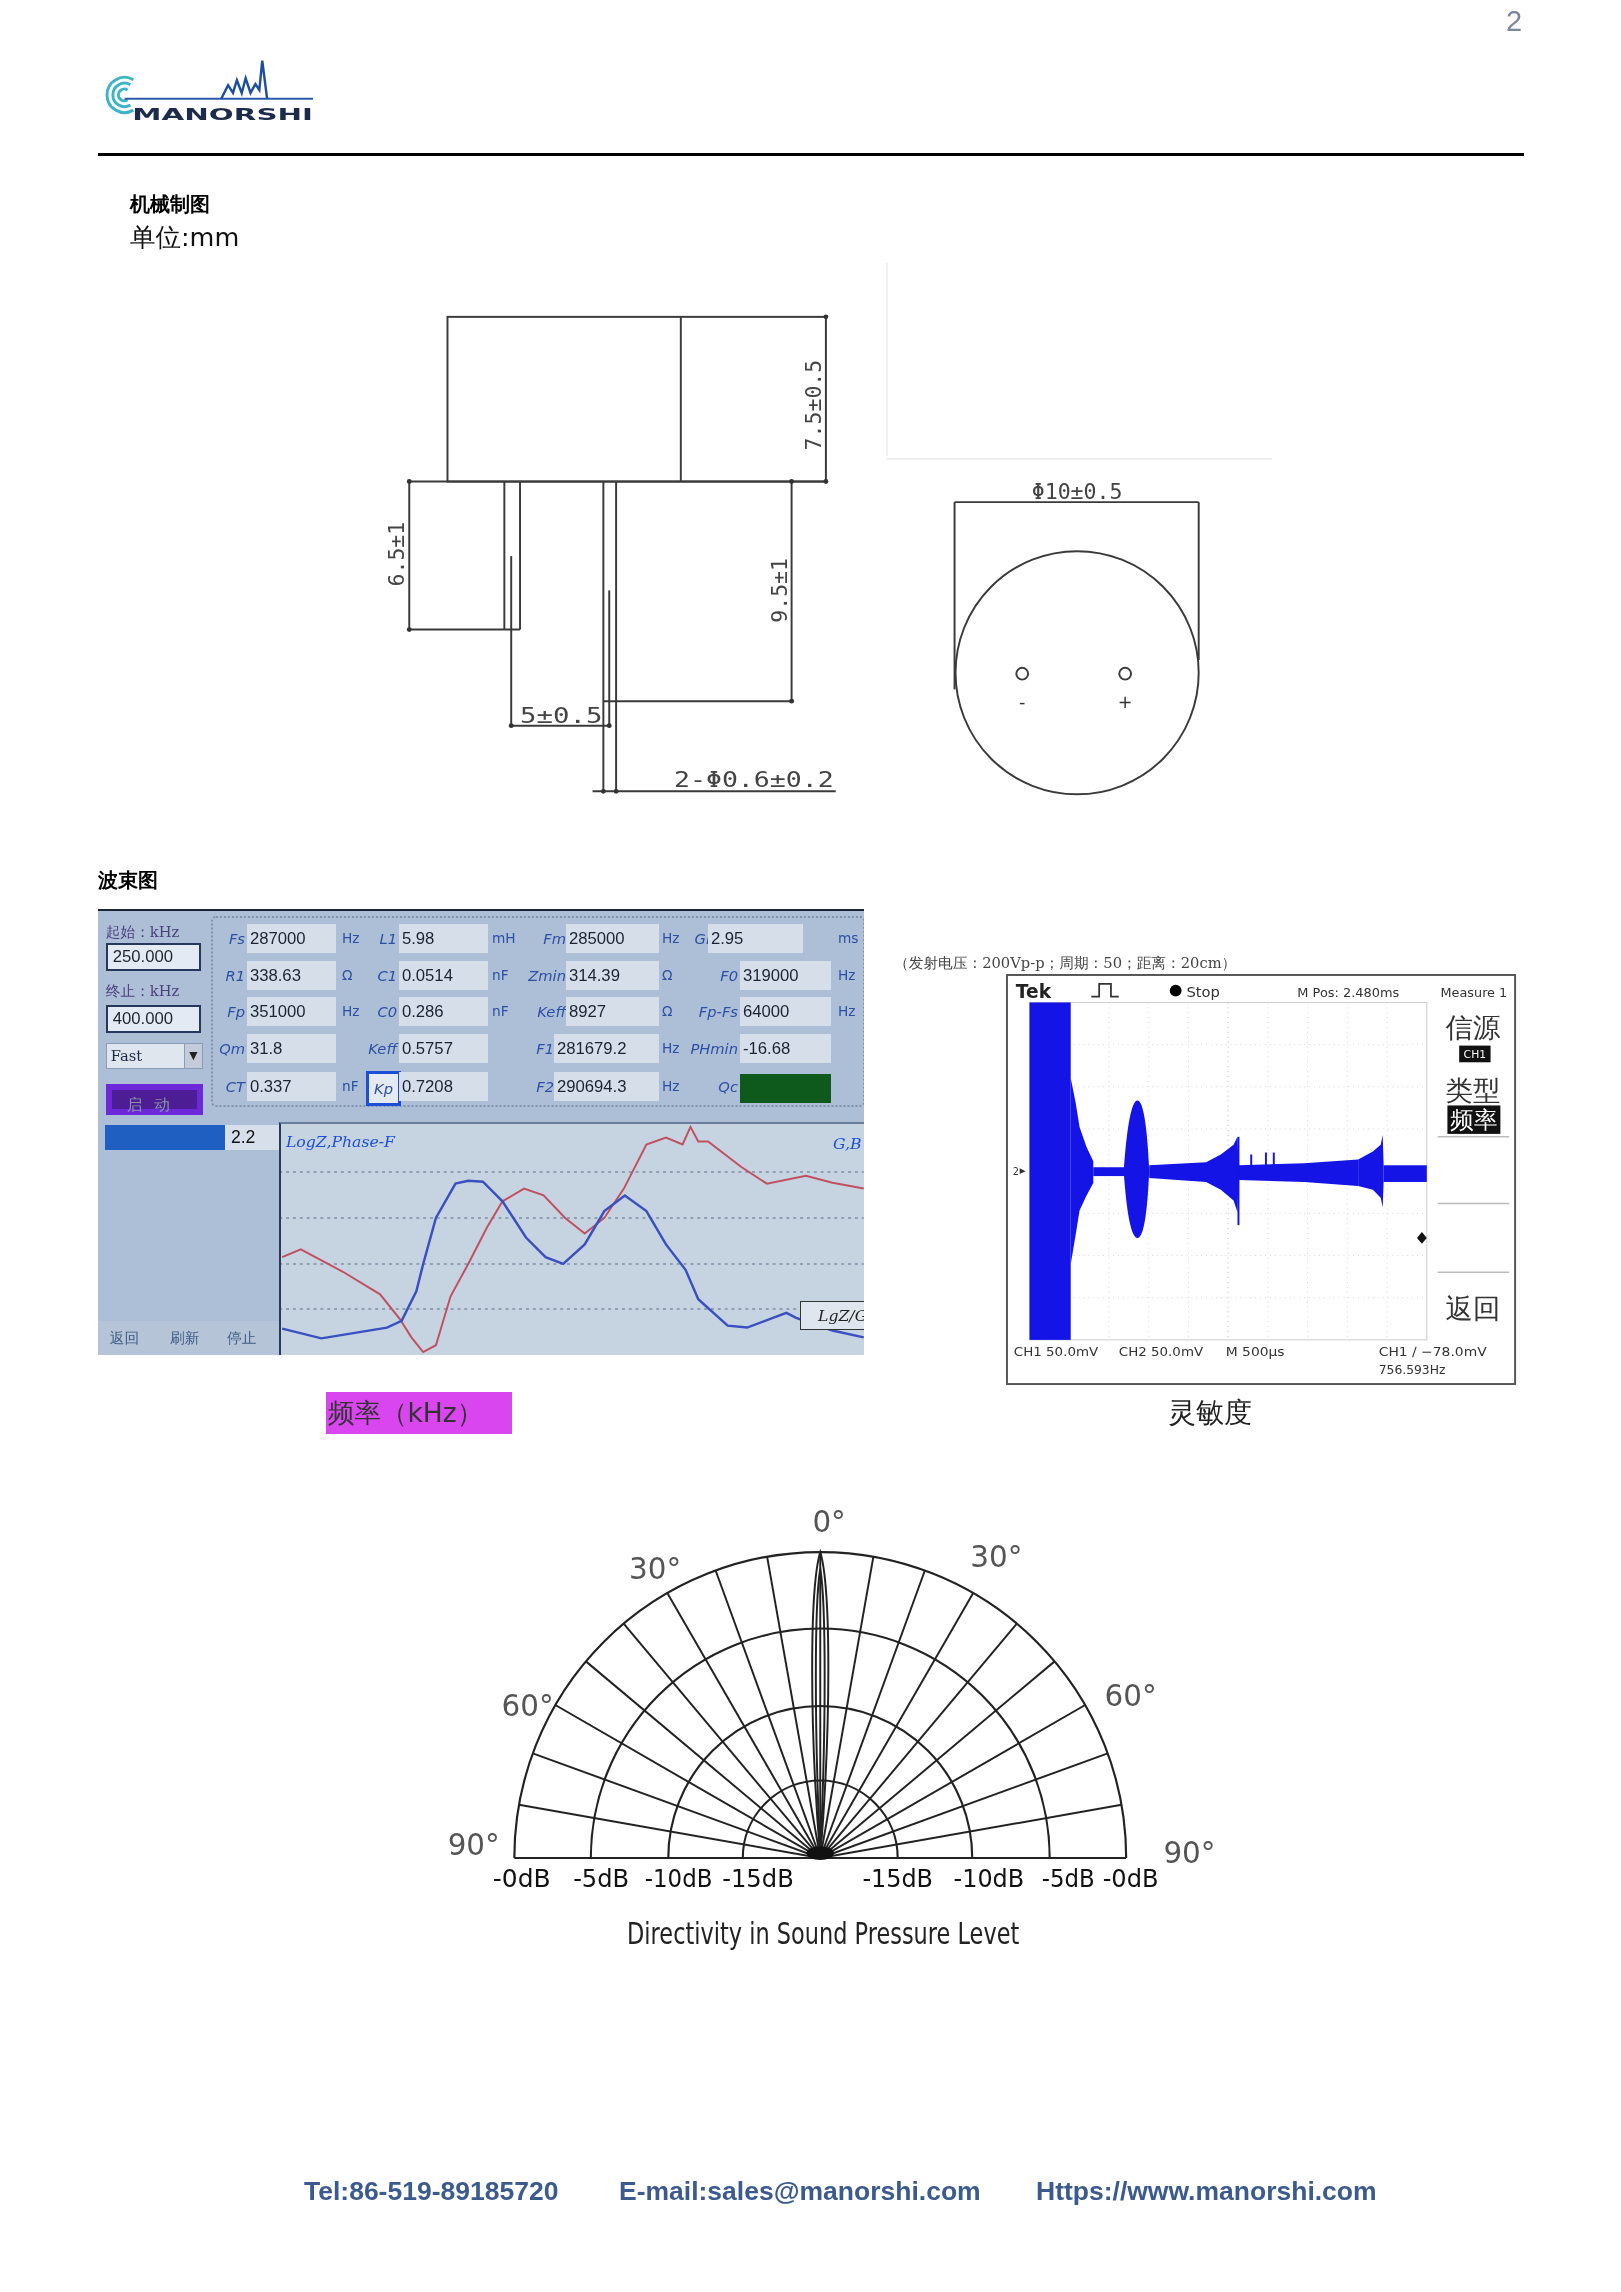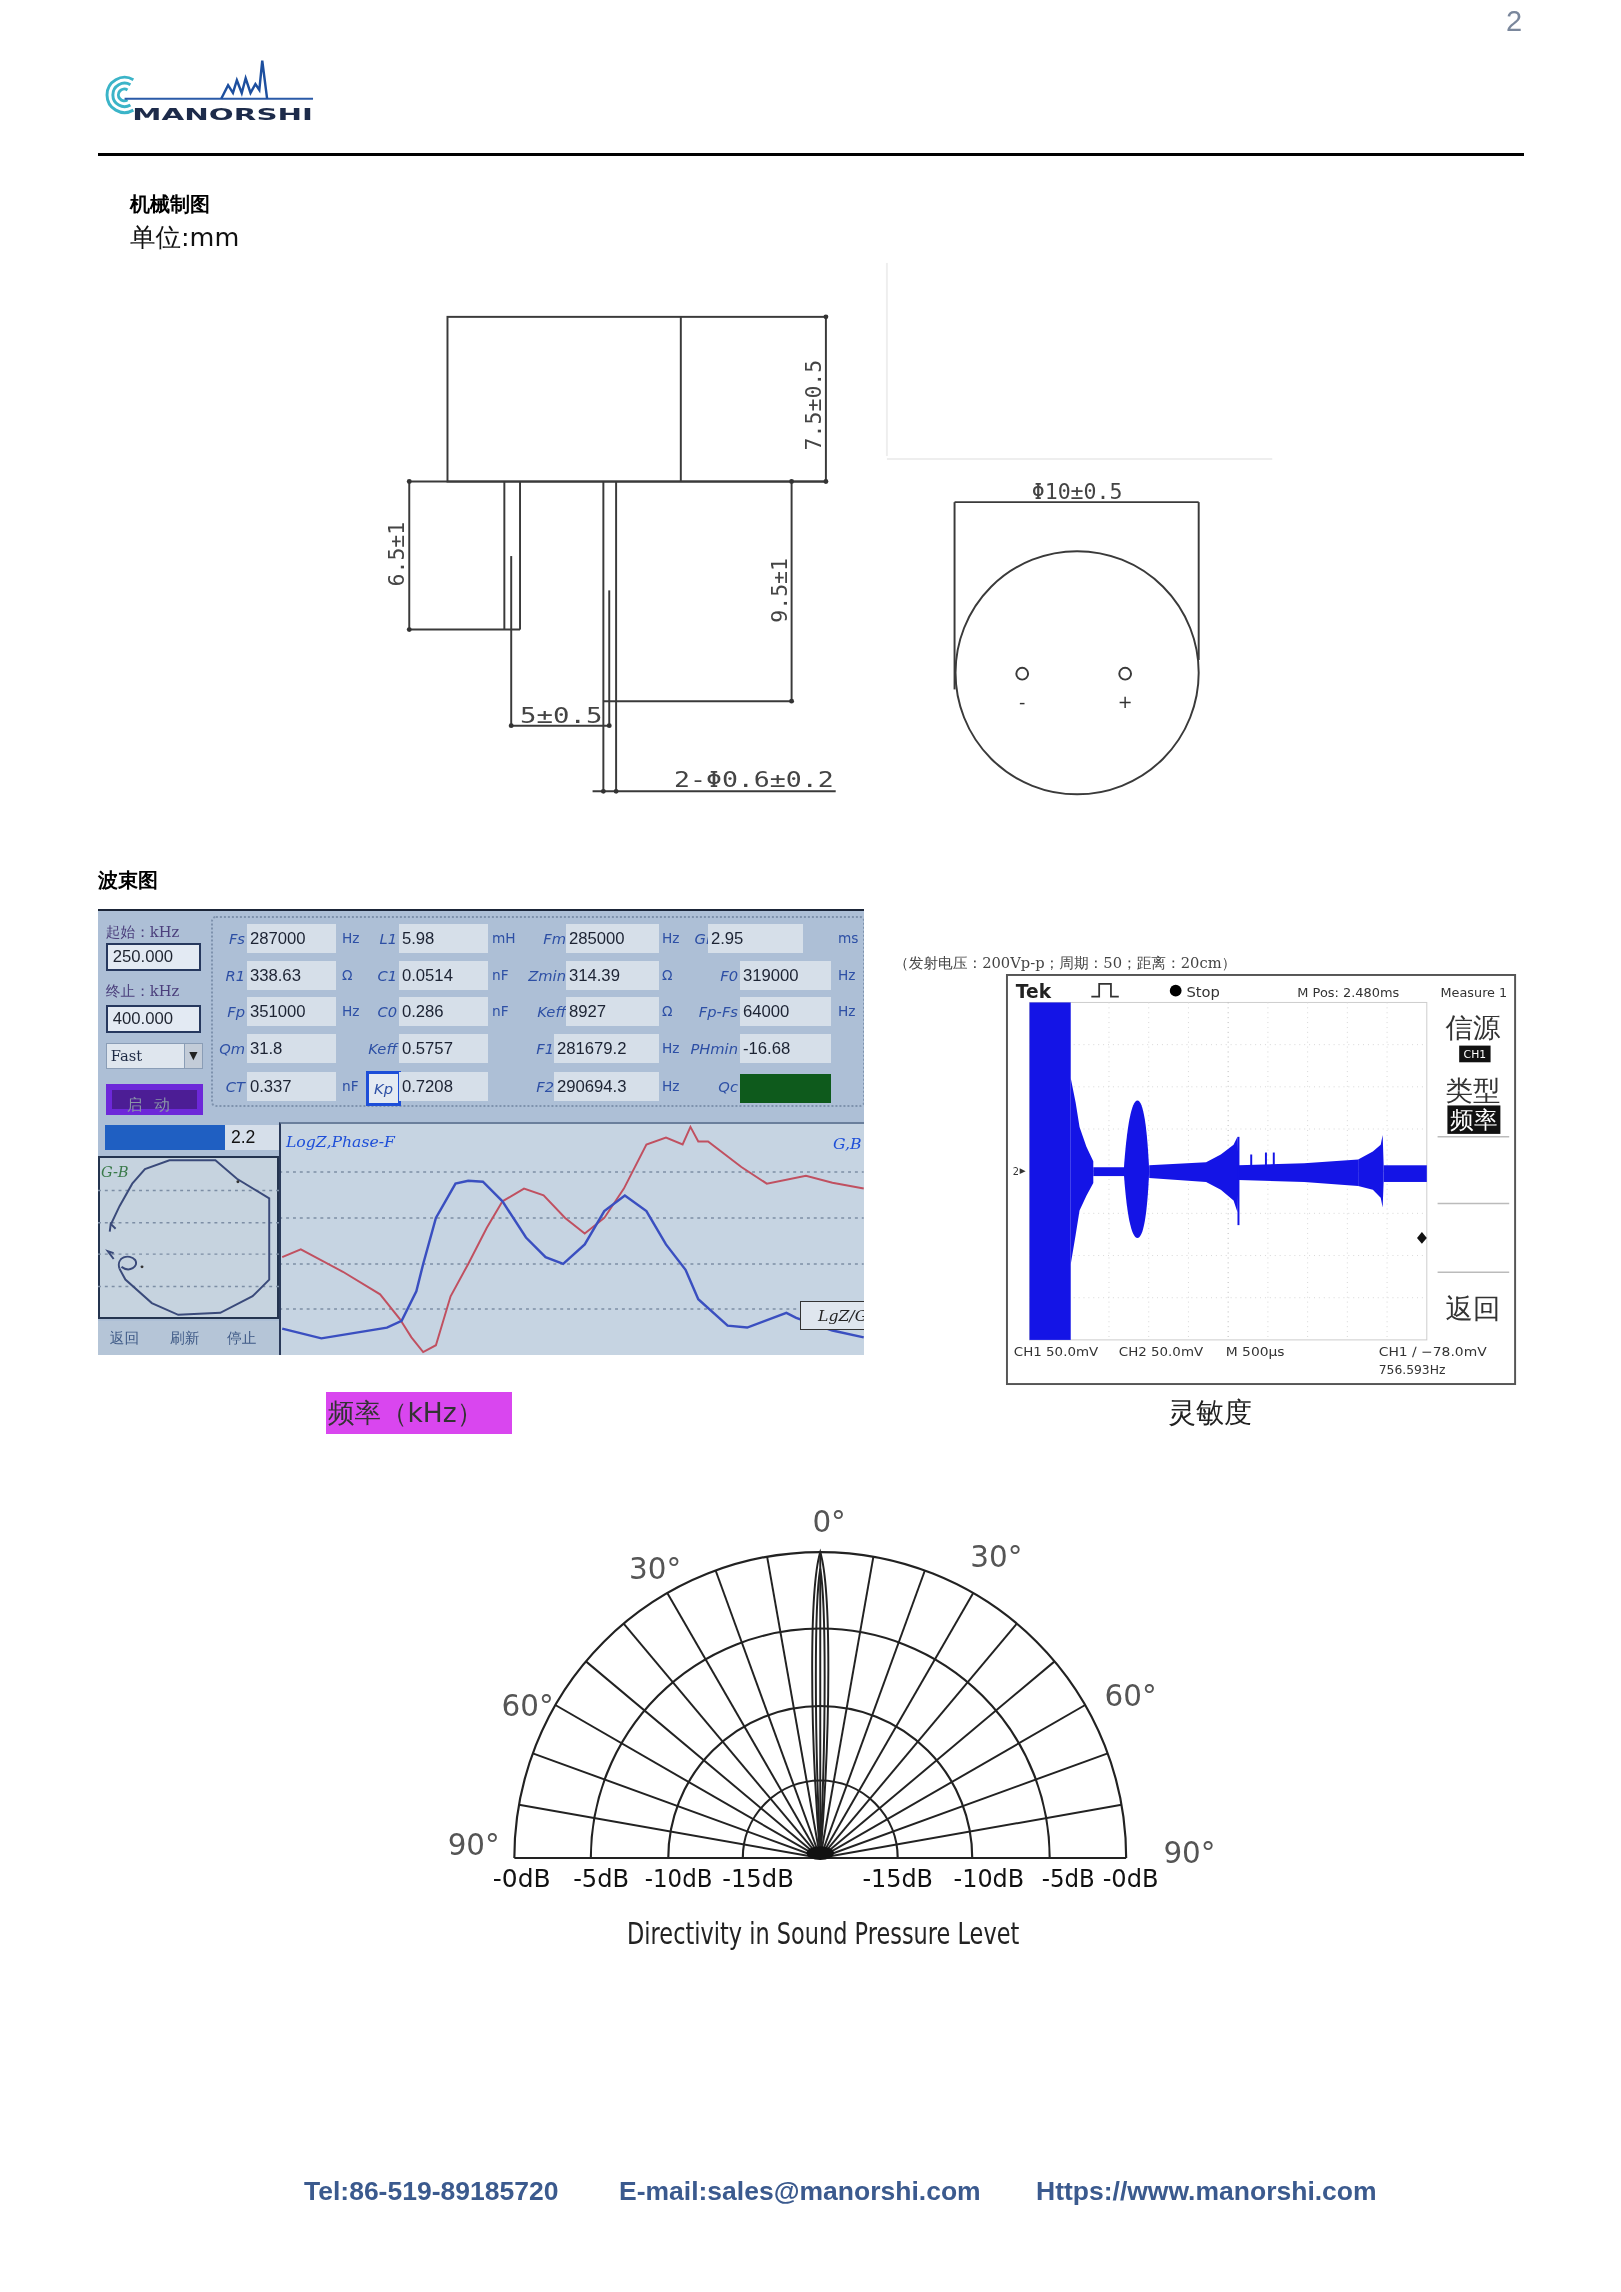--- a/index.html
+++ b/index.html
@@ -192,35 +192,20 @@
     <div class="abs c-lbl c-kp" style="left:268px;top:160px;height:29px">Kp</div>
     <div class="abs c-val" style="left:301px;top:161px;width:89px">0.7208</div>
     <div class="abs c-unit" style="left:394px;top:161px"></div>
     <div class="abs c-lbl" style="left:387px;top:161px">F2</div>
     <div class="abs c-val" style="left:456px;top:161px;width:105px">290694.3</div>
     <div class="abs c-unit" style="left:564px;top:161px">Hz</div>
     <div class="abs c-lbl" style="left:571px;top:161px">Qc</div>
     <div class="abs c-val c-qc" style="left:642px;top:163px;width:91px"></div>
     <div class="abs c-unit" style="left:740px;top:161px"></div>
 
-    <div class="abs gb-panel">
-      <svg class="abs" style="left:-2px;top:-2px" width="181" height="163" viewBox="100 1177 185 166">
-        <g stroke="#7d8ea5" stroke-dasharray="3 4" stroke-width="1.5">
-          <line x1="100" y1="1212" x2="285" y2="1212"></line>
-          <line x1="100" y1="1245" x2="285" y2="1245"></line>
-          <line x1="100" y1="1277" x2="285" y2="1277"></line>
-          <line x1="100" y1="1310" x2="285" y2="1310"></line>
-        </g>
-        <polyline points="113,1247 122,1228 135,1205 148,1190 173,1181 220,1181 242,1200 275,1220 275,1303 258,1320 225,1337 182,1339 155,1327 128,1303 122,1292" fill="none" stroke="#3a4a7a" stroke-width="2"></polyline>
-        <path d="M122 1292 C 118 1280, 132 1276, 138 1283 C 142 1290, 132 1296, 124 1290 M116 1282 L110 1274 L116 1276 M112 1254 L113 1246 L118 1251" fill="none" stroke="#3a4a7a" stroke-width="2"></path>
-        <circle cx="243" cy="1203" r="1.5" fill="#333"></circle>
-        <circle cx="145" cy="1290" r="1.5" fill="#333"></circle>
-        <text x="103" y="1198" font-size="15" font-style="italic" fill="#3a7a4a" style="font-family:'DejaVu Serif',serif">G-B</text>
-      </svg>
-    </div>
     <div class="abs an-bottom">
       <span style="left:11.8px">返回</span>
       <span style="left:72px">刷新</span>
       <span style="left:129px">停止</span>
     </div>
 
     <div class="abs plot-area">
       <svg class="abs" style="left:-2px;top:-2px" width="585" height="233" viewBox="285 1142 597 238">
         <g stroke="#7d8ea5" stroke-dasharray="3 4" stroke-width="1.5">
           <line x1="285" y1="1193" x2="882" y2="1193"></line>

